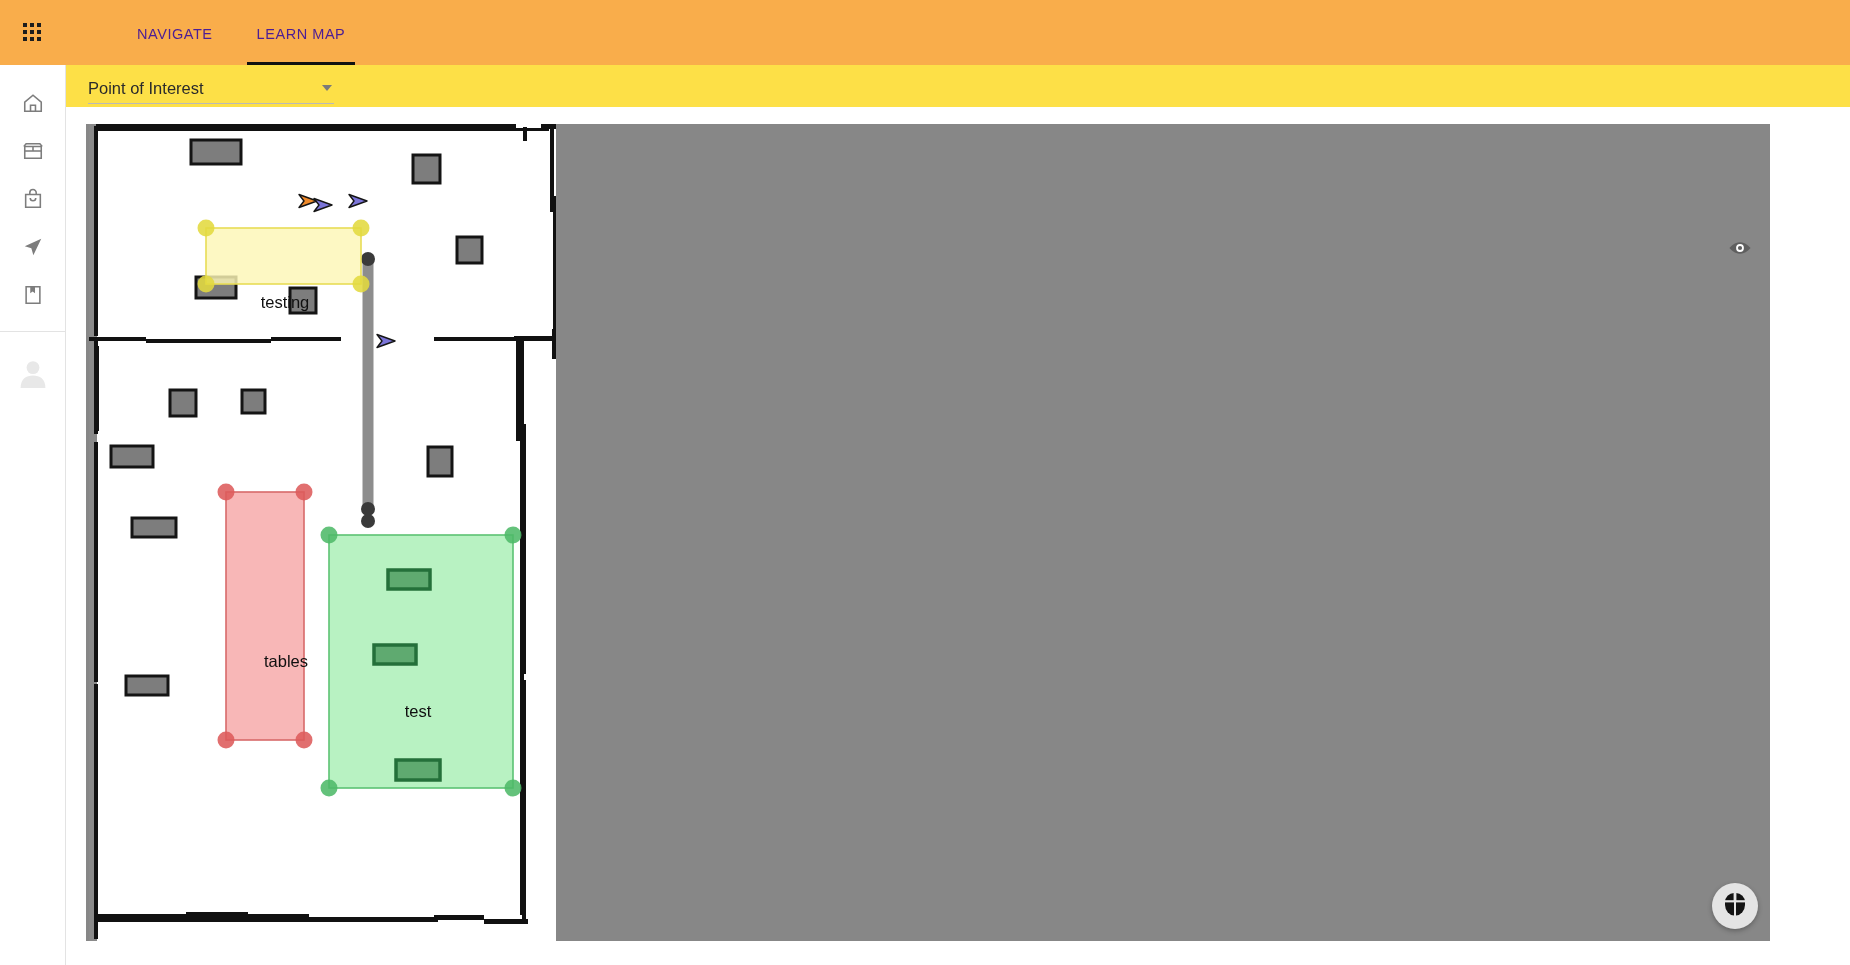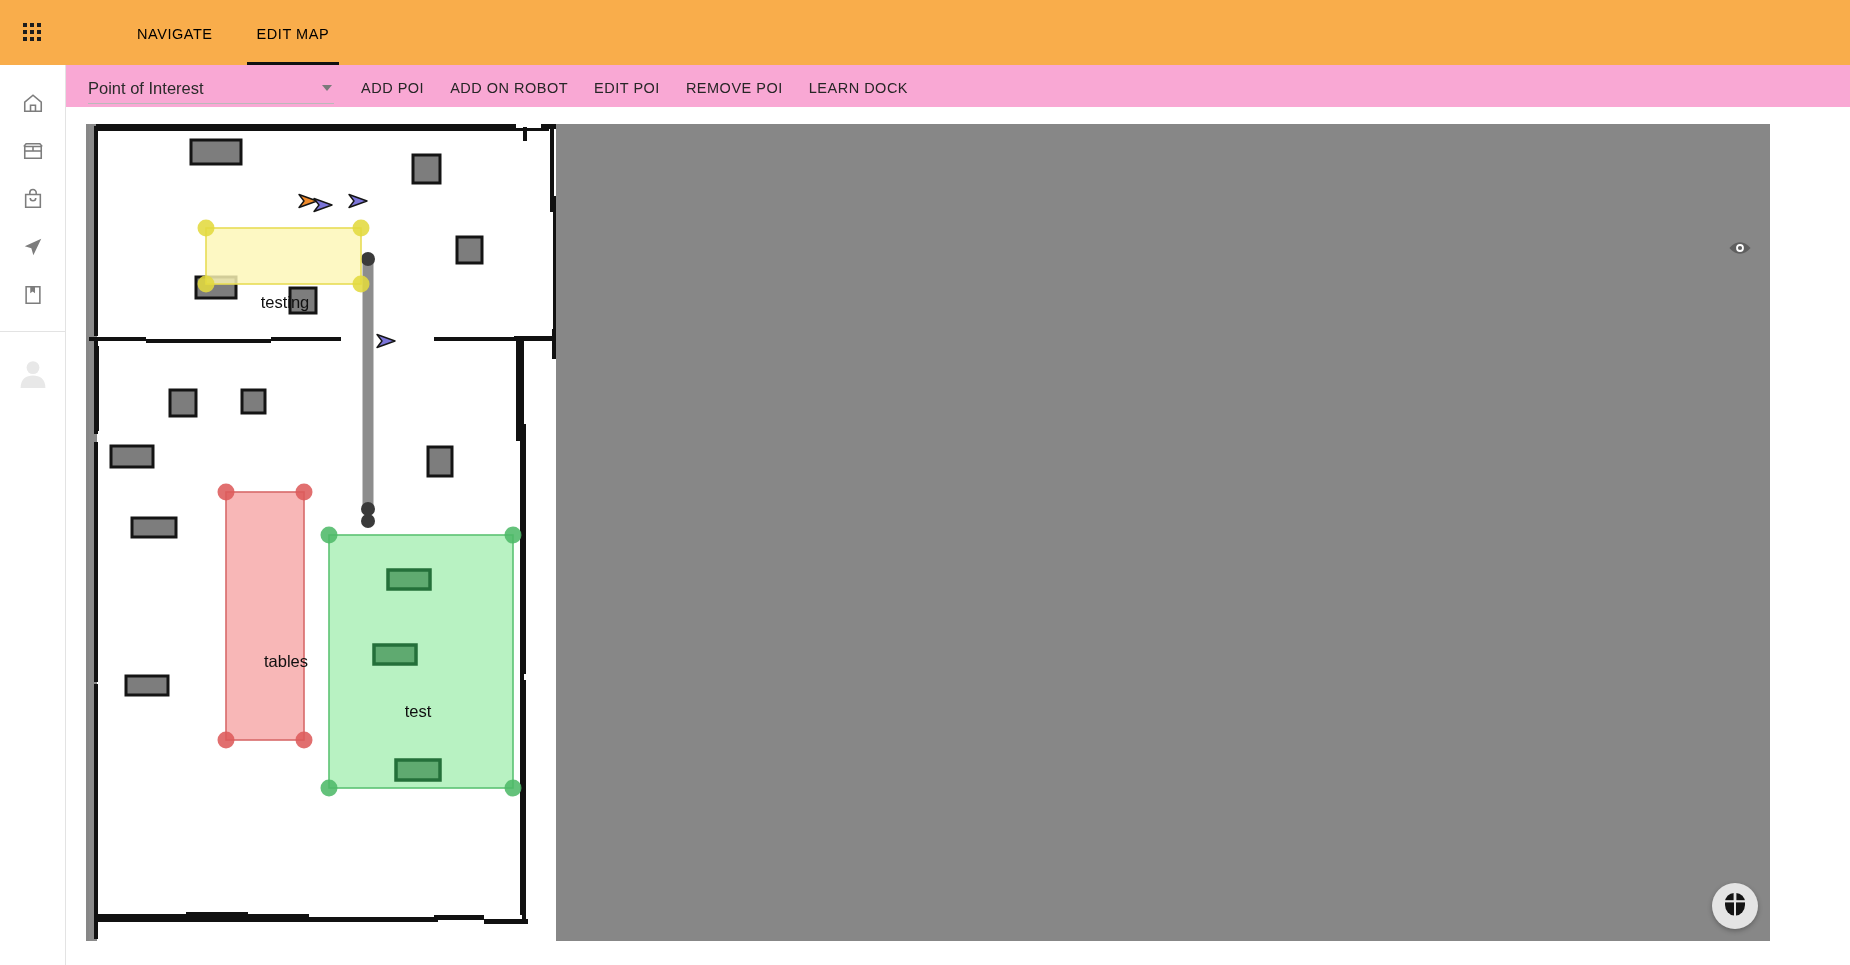--- a/index.html
+++ b/index.html
@@ -25,21 +25,21 @@
   .grid-dots {
     width: 20px; height: 20px;
     display: grid; grid-template-columns: repeat(3, 4px);
     grid-template-rows: repeat(3, 4px); gap: 3px;
   }
   .grid-dots i { display: block; width: 4px; height: 4px; background: #1d1d1d; }
   .topnav { display: flex; align-items: flex-end; height: 65px; margin-left: 50px; }
   .topnav-item {
     height: 62px; padding: 0 22px;
     display: flex; align-items: center; justify-content: center;
-    font-size: 14.5px; letter-spacing: .55px; color: #000000;
+    font-size: 14.5px; letter-spacing: .55px; color: #4c1d95;
     cursor: pointer; position: relative;
     font-weight: 400;
   }
   .topnav-item.active::after {
     content: ""; position: absolute; left: 12px; right: 12px; bottom: 0;
     height: 3px; background: #111111;
   }
 
   
   #rail {
@@ -59,21 +59,21 @@
   #rail-divider { width: 66px; height: 1px; background: #e3e3e3; margin-top: 12px; }
   #avatar {
     width: 34px; height: 34px; margin-top: 26px; cursor: pointer;
     display: flex; align-items: flex-end; justify-content: center;
   }
 
   
   #toolbar {
     position: absolute; left: 66px; top: 65px;
     width: 1784px; height: 42px;
-    background: #f9a8d4;
+    background: #fde047;
     display: flex; align-items: center;
   }
   #poi-select {
     width: 246px; margin-left: 22px; margin-top: 6px;
     border-bottom: 1px solid #b9b9b9;
     height: 30px; position: relative;
     display: flex; align-items: center;
     cursor: pointer;
   }
   #poi-select-value { font-size: 16.5px; color: #2b2b2b; }
@@ -146,21 +146,21 @@
         <i></i>
         <i></i>
         <i></i>
         <i></i>
         <i></i>
         <i></i>
     </div>
   </div>
   <div class="topnav">
     <div class="topnav-item">NAVIGATE</div>
-    <div class="topnav-item active">EDIT MAP</div>
+    <div class="topnav-item active">LEARN MAP</div>
   </div>
 </div>
 
 <div id="rail">
 
   <div class="rail-item">
     <span>
       <svg width="22" height="22" viewBox="0 0 24 24" fill="none" stroke="#7d7d7d" stroke-width="1.7">
         <path d="M3 11 L12 3.5 L21 11 V21 H3 Z"></path>
         <path d="M9.3 21 V14.5 H14.7 V21"></path>
@@ -215,27 +215,20 @@
         <path d="M2.6 30 C2.6 20.6 8.2 17.4 15 17.4 C21.8 17.4 27.4 20.6 27.4 30 Z" fill="#e8e8e8"></path>
       </svg>
     </span>
   </div>
 </div>
 
 <div id="toolbar">
   <div id="poi-select">
     <span id="poi-select-value">Point of Interest</span>
     <span id="poi-caret"></span>
-  </div>
-  <div id="tool-btns">
-    <button class="tool-btn">ADD POI</button>
-    <button class="tool-btn">ADD ON ROBOT</button>
-    <button class="tool-btn">EDIT POI</button>
-    <button class="tool-btn">REMOVE POI</button>
-    <button class="tool-btn">LEARN DOCK</button>
   </div>
 </div>
 
 <div id="canvas-wrap">
 
   <div id="map-sheet">
     <svg id="map-svg" width="545" height="817" viewBox="0 0 545 817">
 
       <g stroke="#111111" fill="none">
 

